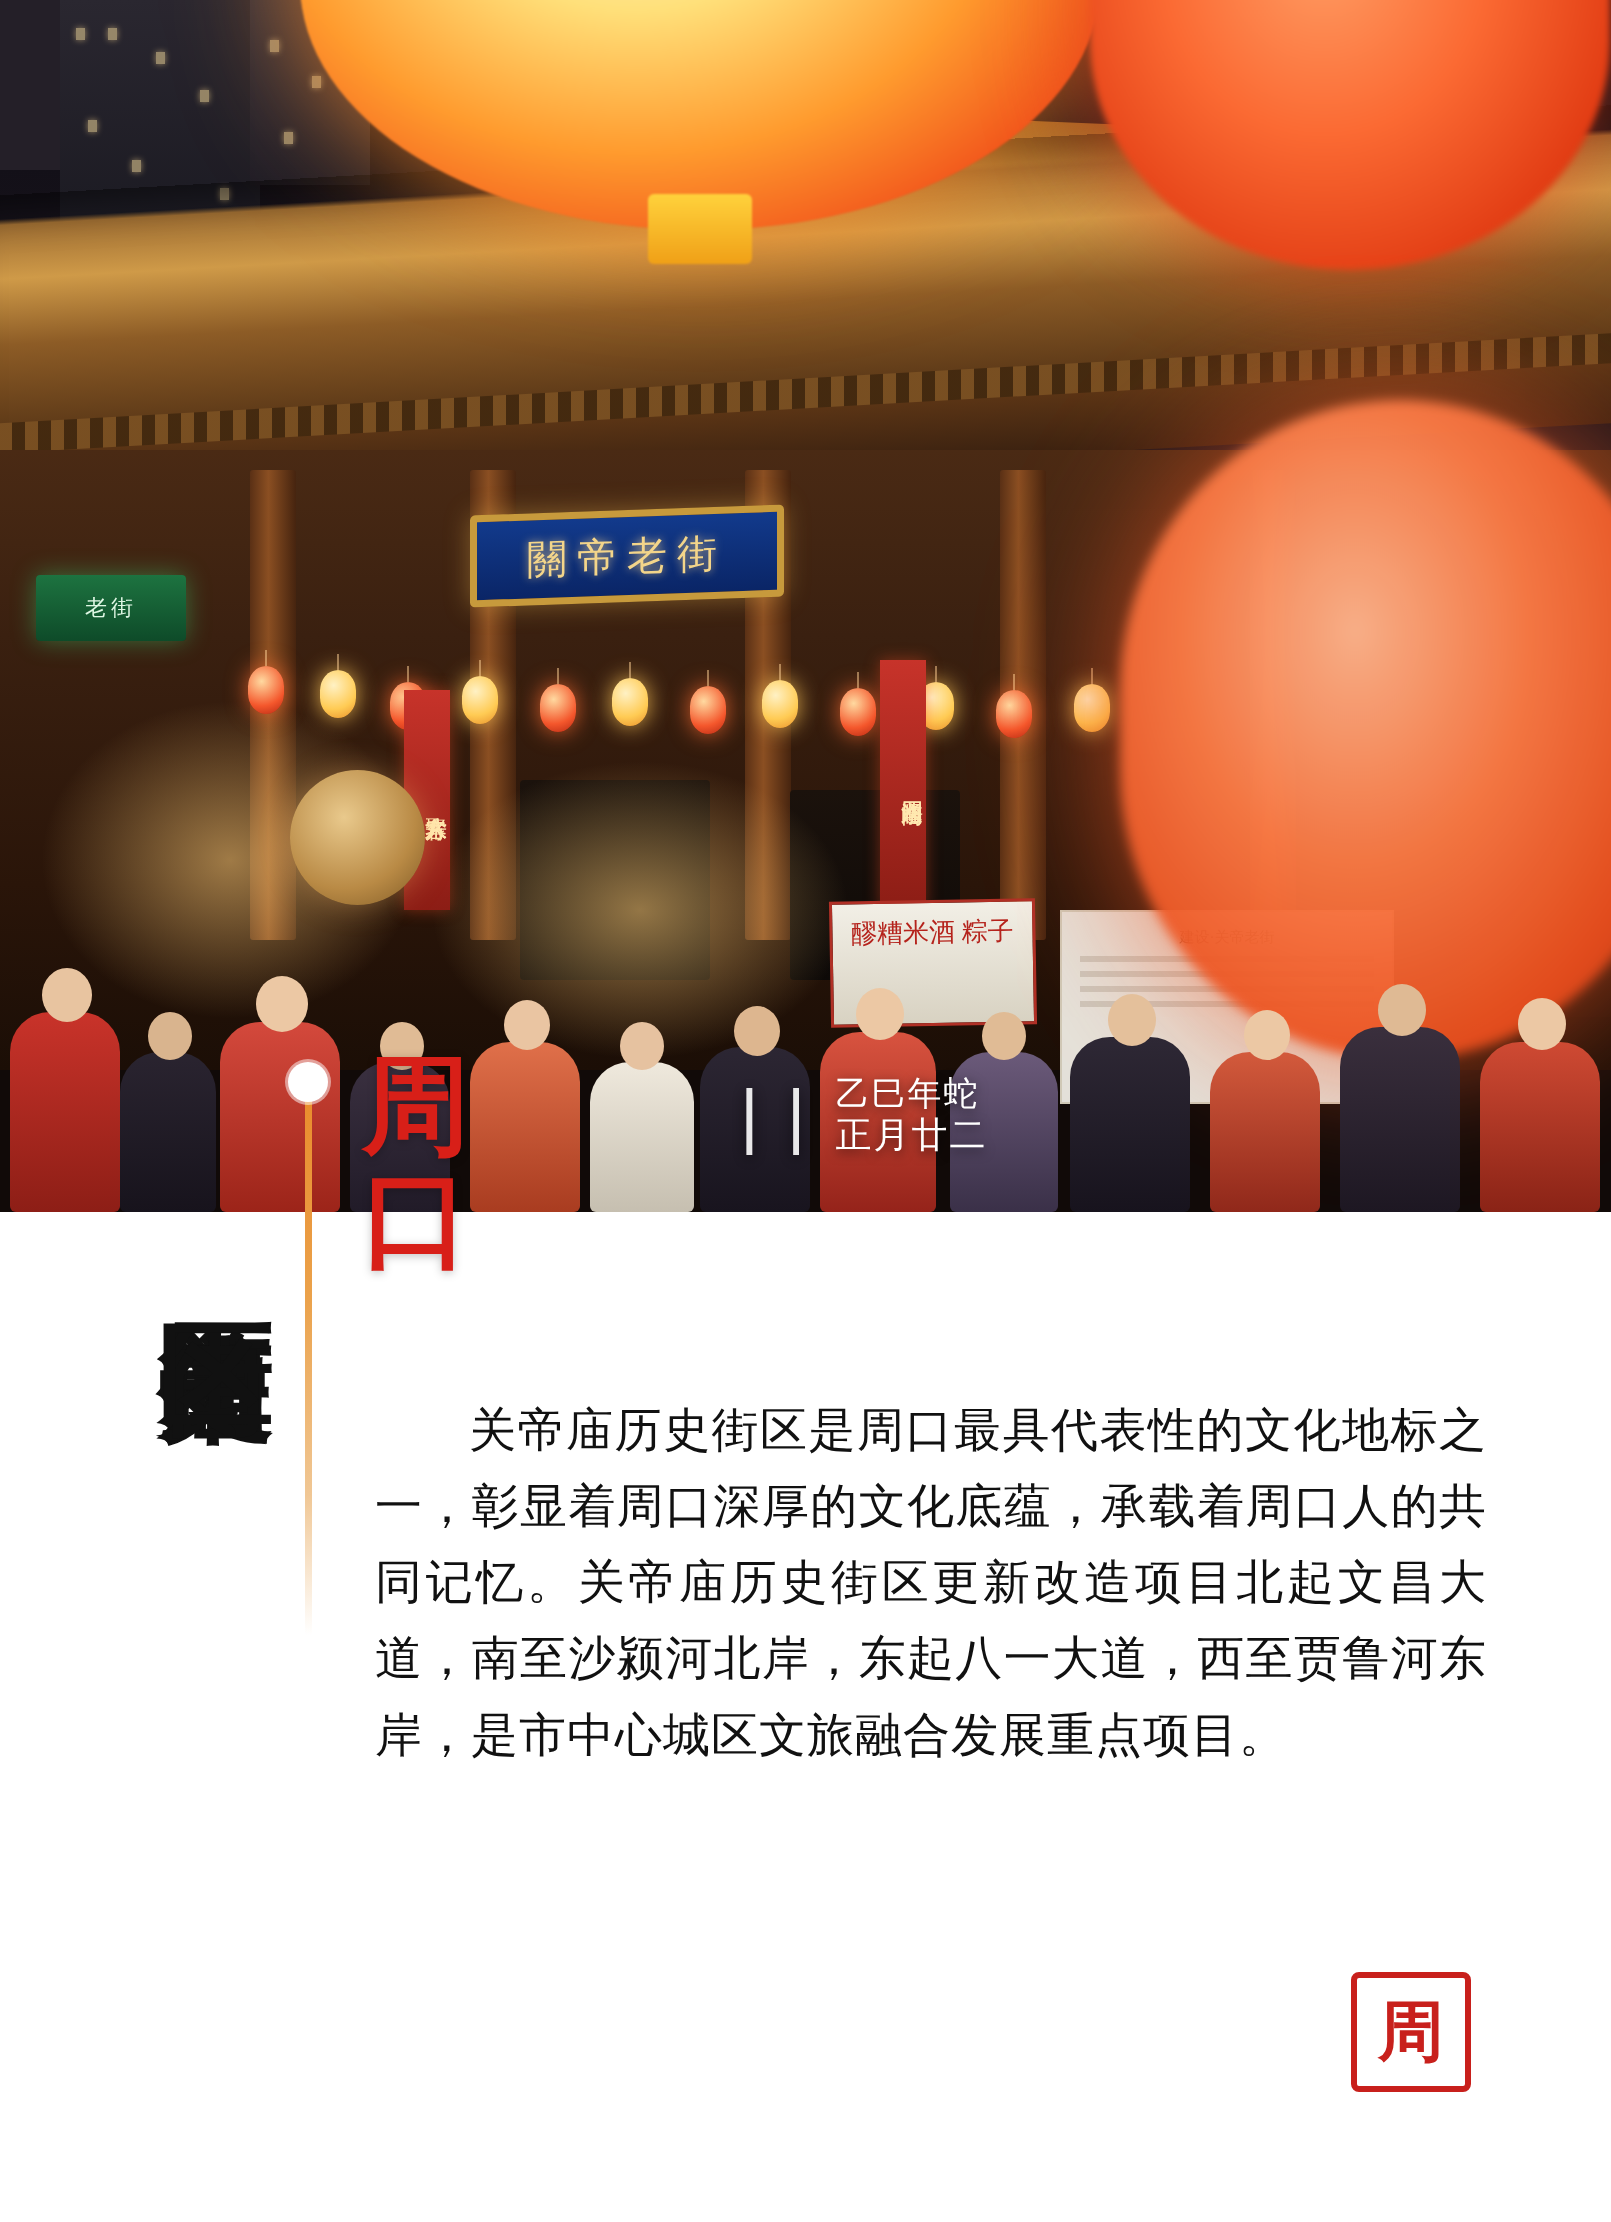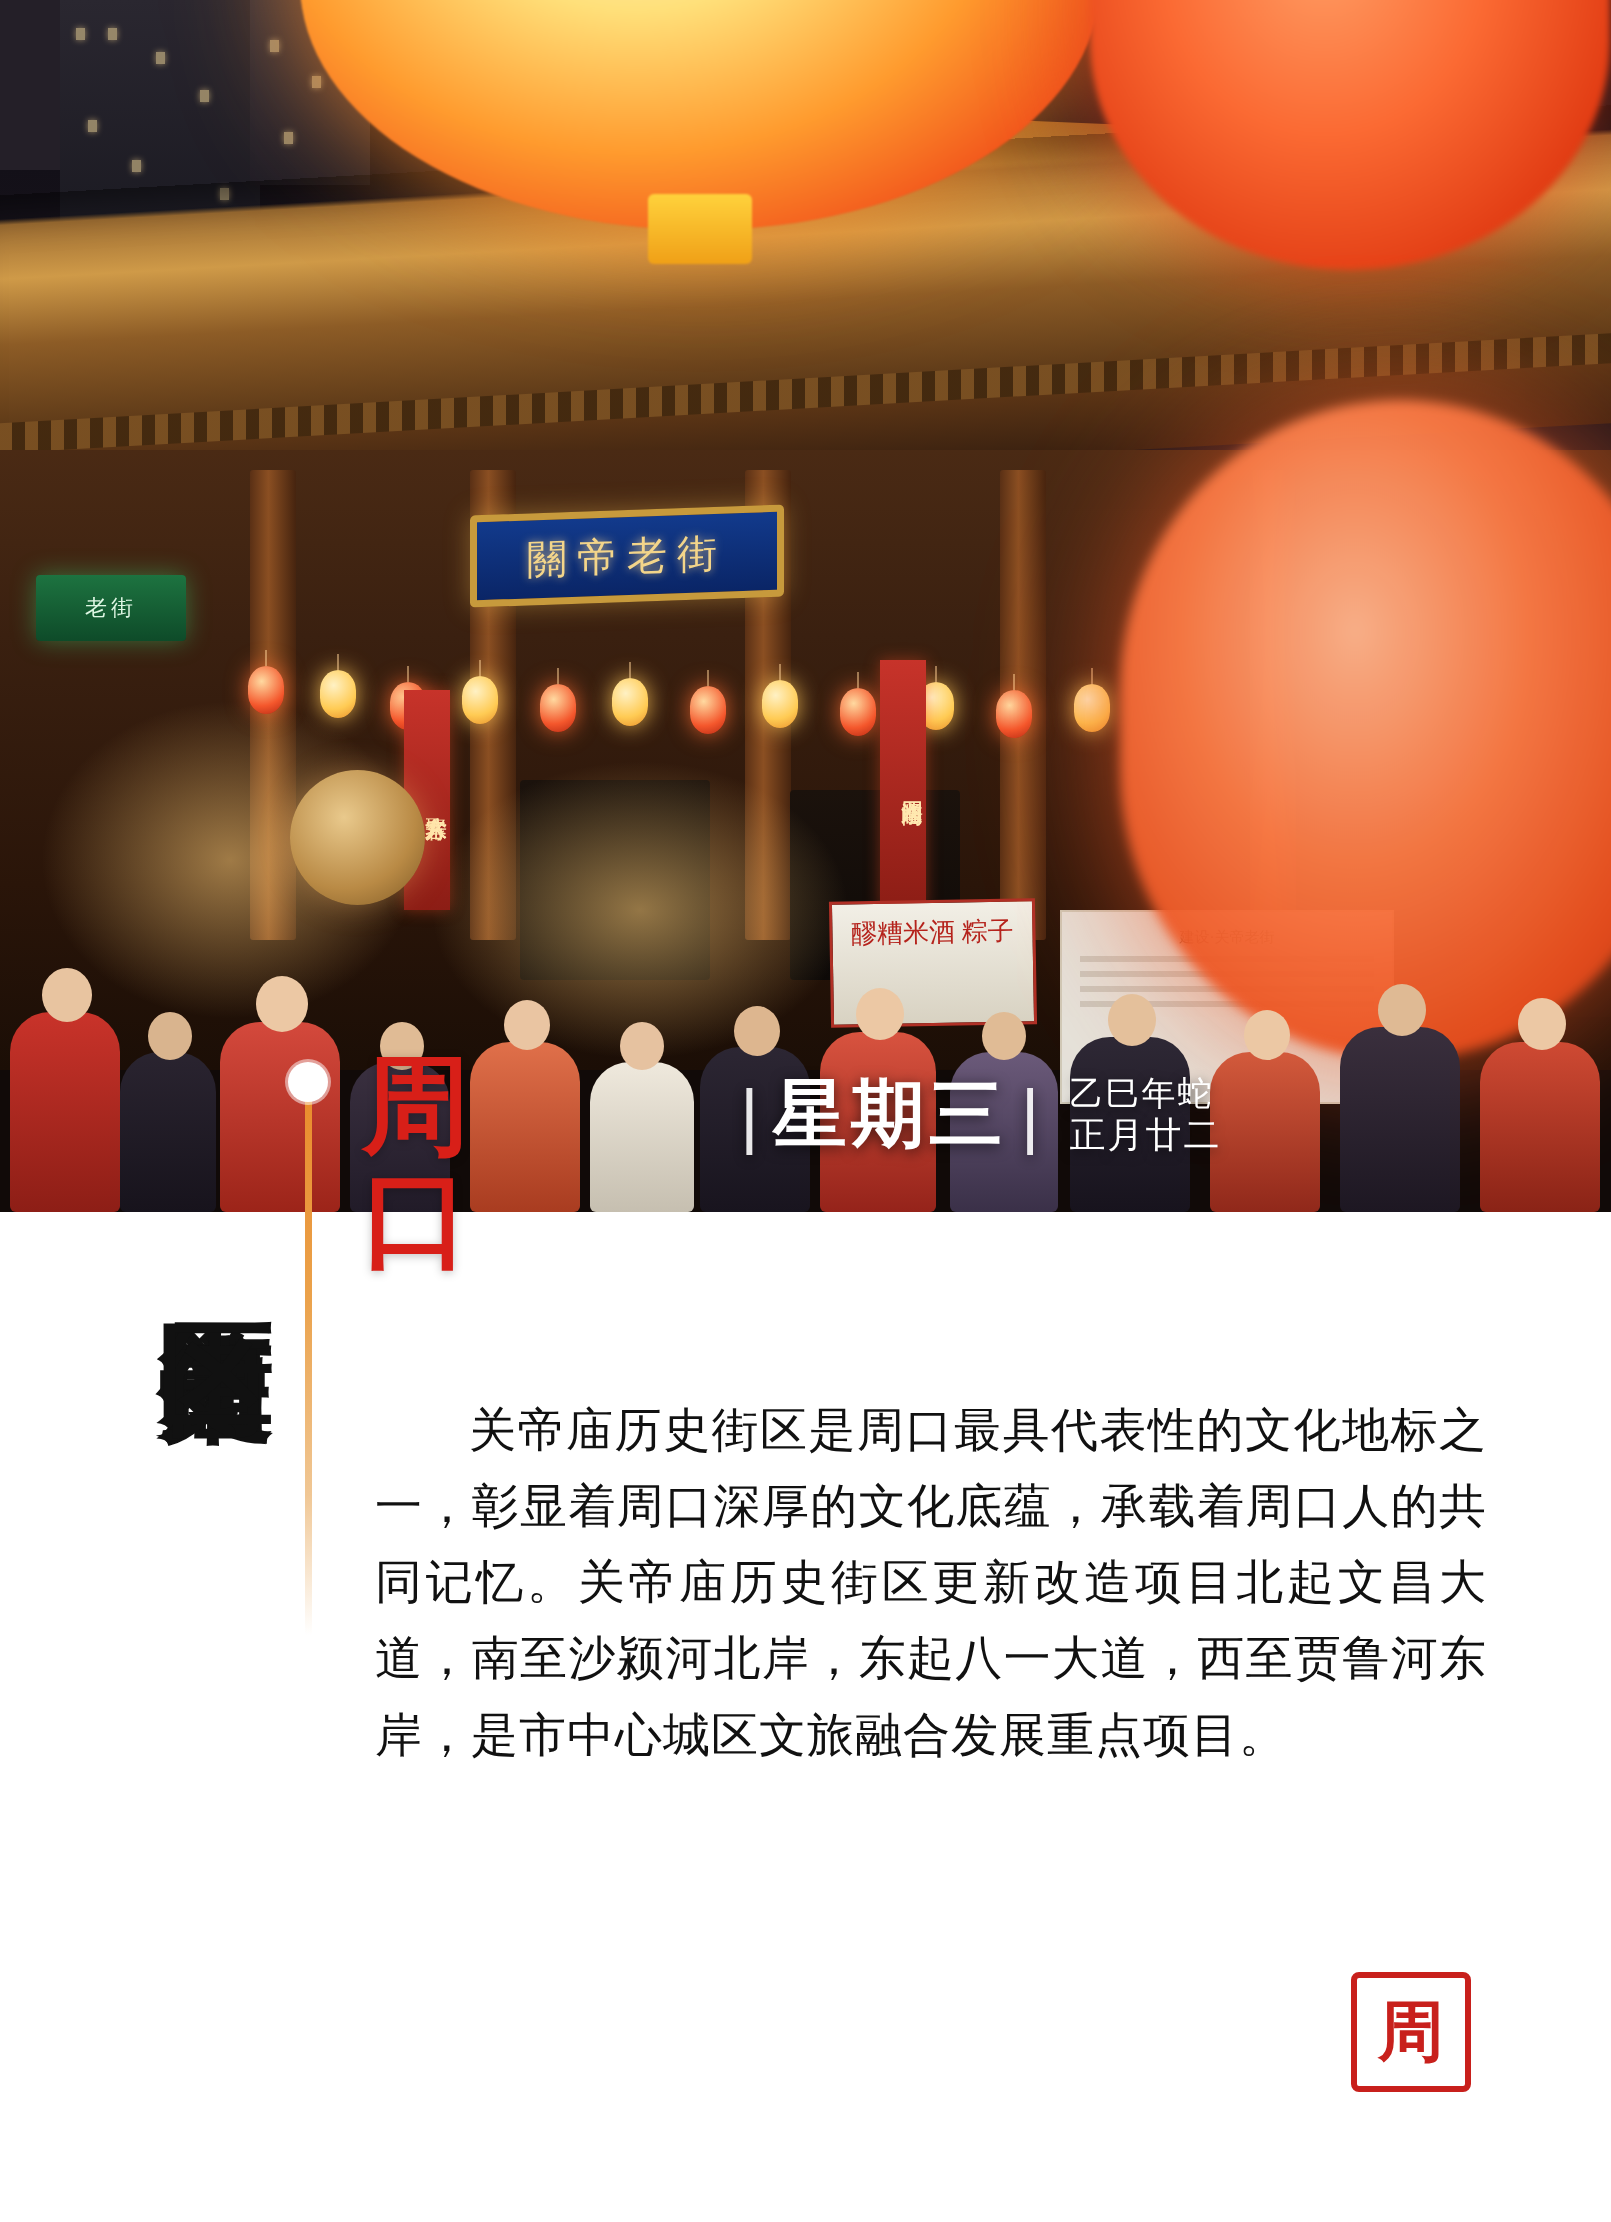--- a/index.html
+++ b/index.html
@@ -538,21 +538,20 @@
       <div class="person" style="left:1340px;width:120px;height:185px;background:linear-gradient(180deg,#3a2f3d,#1d1722)"></div>
       <div class="head" style="left:1378px;bottom:176px;width:48px;height:52px;background:#dfba94"></div>
 
       <div class="person" style="left:1480px;width:120px;height:170px;background:linear-gradient(180deg,#cf4a33,#8a2316)"></div>
       <div class="head" style="left:1518px;bottom:162px;width:48px;height:52px;background:#ecc8a4"></div>
     </div>
 
     <div class="datebar">
       <div style="width:726px"></div>
       <div class="date-sep">|</div>
-      <div class="date-week">星期三</div>
       <div class="date-sep">|</div>
       <div class="lunar">
         <div class="l1">乙巳年蛇</div>
         <div class="l2">正月廿二</div>
       </div>
     </div>
   </div>
 
   <div class="vline"></div>
   <div class="vdot"></div>

